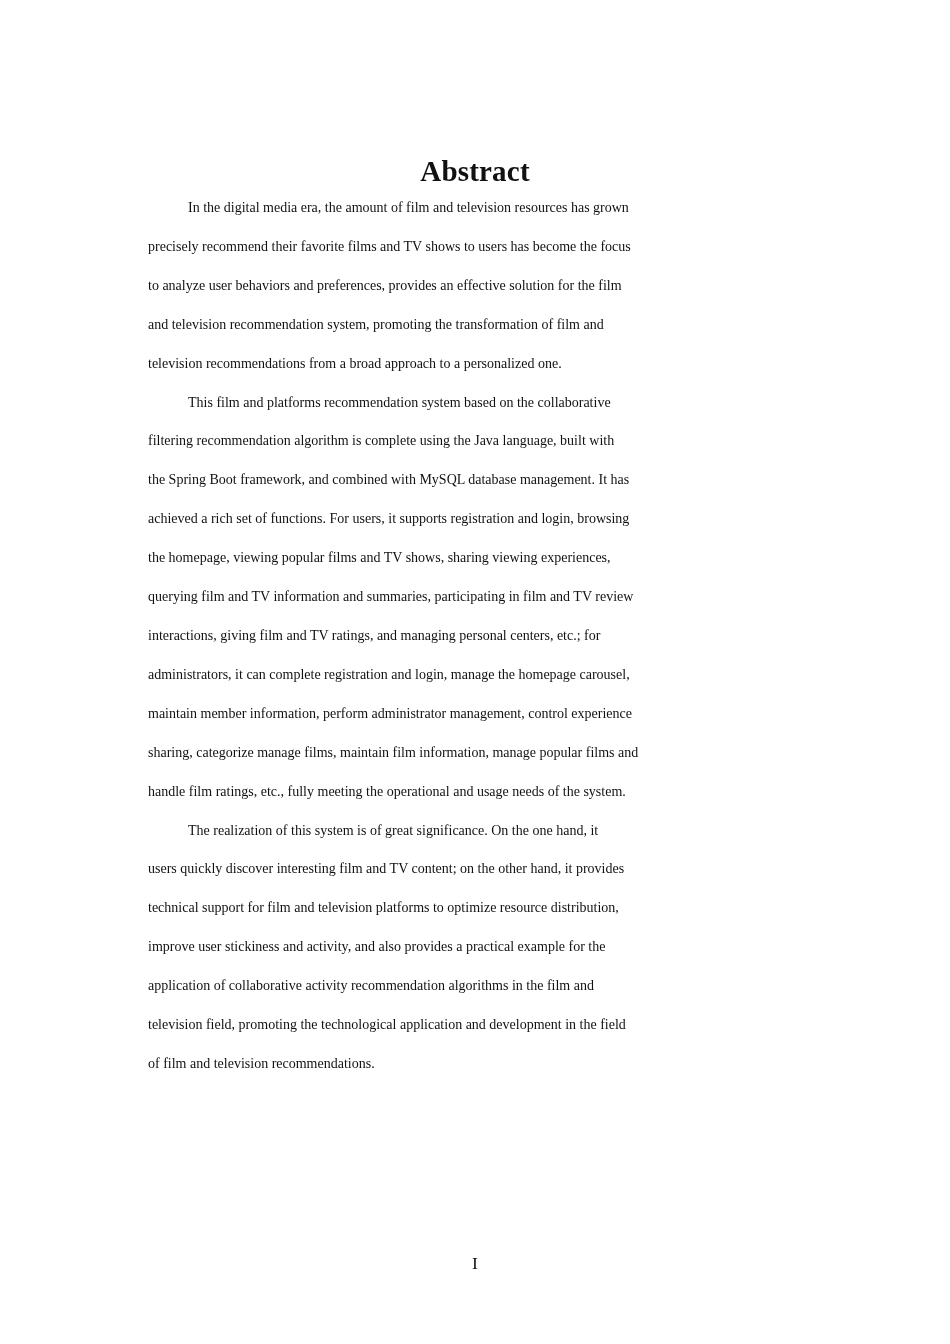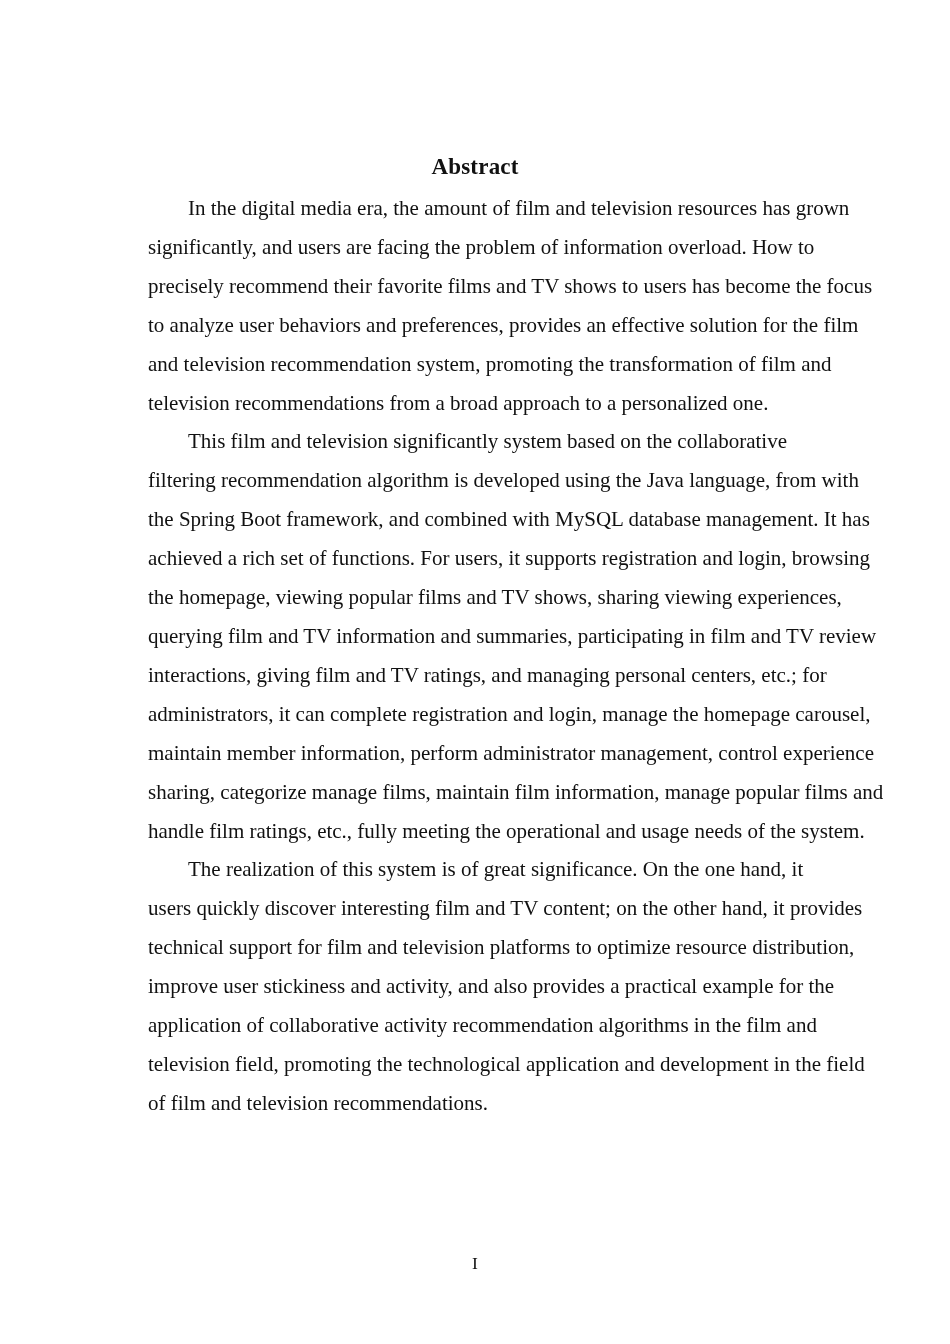--- a/index.html
+++ b/index.html
@@ -17,31 +17,31 @@
     font-family: "Liberation Serif", "DejaVu Serif", serif;
     color: #111111;
     -webkit-font-smoothing: antialiased;
   }
   .doc-title {
     position: absolute;
     top: 138px;
     left: 0;
     width: 950px;
     text-align: center;
-    font-size: 23px;
+    font-size: 29px;
     font-weight: bold;
     letter-spacing: 0.2px;
     line-height: 28px;
   }
   .body-block {
     position: absolute;
     top: 189px;
     left: 148px;
     width: 690px;
-    font-size: 21px;
+    font-size: 14px;
     line-height: 38.9px;
     text-align: left;
     white-space: normal;
   }
   .para {
     margin: 0;
     padding: 0;
     text-indent: 0;
   }
   .para .ln {
@@ -65,30 +65,29 @@
 <body>
 
 <div class="page">
 
   <h1 class="doc-title">Abstract</h1>
 
   <div class="body-block">
 
     <p class="para">
       <span class="ln first">In the digital media era, the amount of film and television resources has grown</span>
-      <span class="ln">significantly, and users are facing the problem of information overload. How to</span>
       <span class="ln">precisely recommend their favorite films and TV shows to users has become the focus</span>
       <span class="ln">to analyze user behaviors and preferences, provides an effective solution for the film</span>
       <span class="ln">and television recommendation system, promoting the transformation of film and</span>
       <span class="ln">television recommendations from a broad approach to a personalized one.</span>
     </p>
 
     <p class="para">
-      <span class="ln first">This film and television significantly system based on the collaborative</span>
-      <span class="ln">filtering recommendation algorithm is developed using the Java language, from with</span>
+      <span class="ln first">This film and platforms recommendation system based on the collaborative</span>
+      <span class="ln">filtering recommendation algorithm is complete using the Java language, built with</span>
       <span class="ln">the Spring Boot framework, and combined with MySQL database management. It has</span>
       <span class="ln">achieved a rich set of functions. For users, it supports registration and login, browsing</span>
       <span class="ln">the homepage, viewing popular films and TV shows, sharing viewing experiences,</span>
       <span class="ln">querying film and TV information and summaries, participating in film and TV review</span>
       <span class="ln">interactions, giving film and TV ratings, and managing personal centers, etc.; for</span>
       <span class="ln">administrators, it can complete registration and login, manage the homepage carousel,</span>
       <span class="ln">maintain member information, perform administrator management, control experience</span>
       <span class="ln">sharing, categorize manage films, maintain film information, manage popular films and</span>
       <span class="ln">handle film ratings, etc., fully meeting the operational and usage needs of the system.</span>
     </p>

